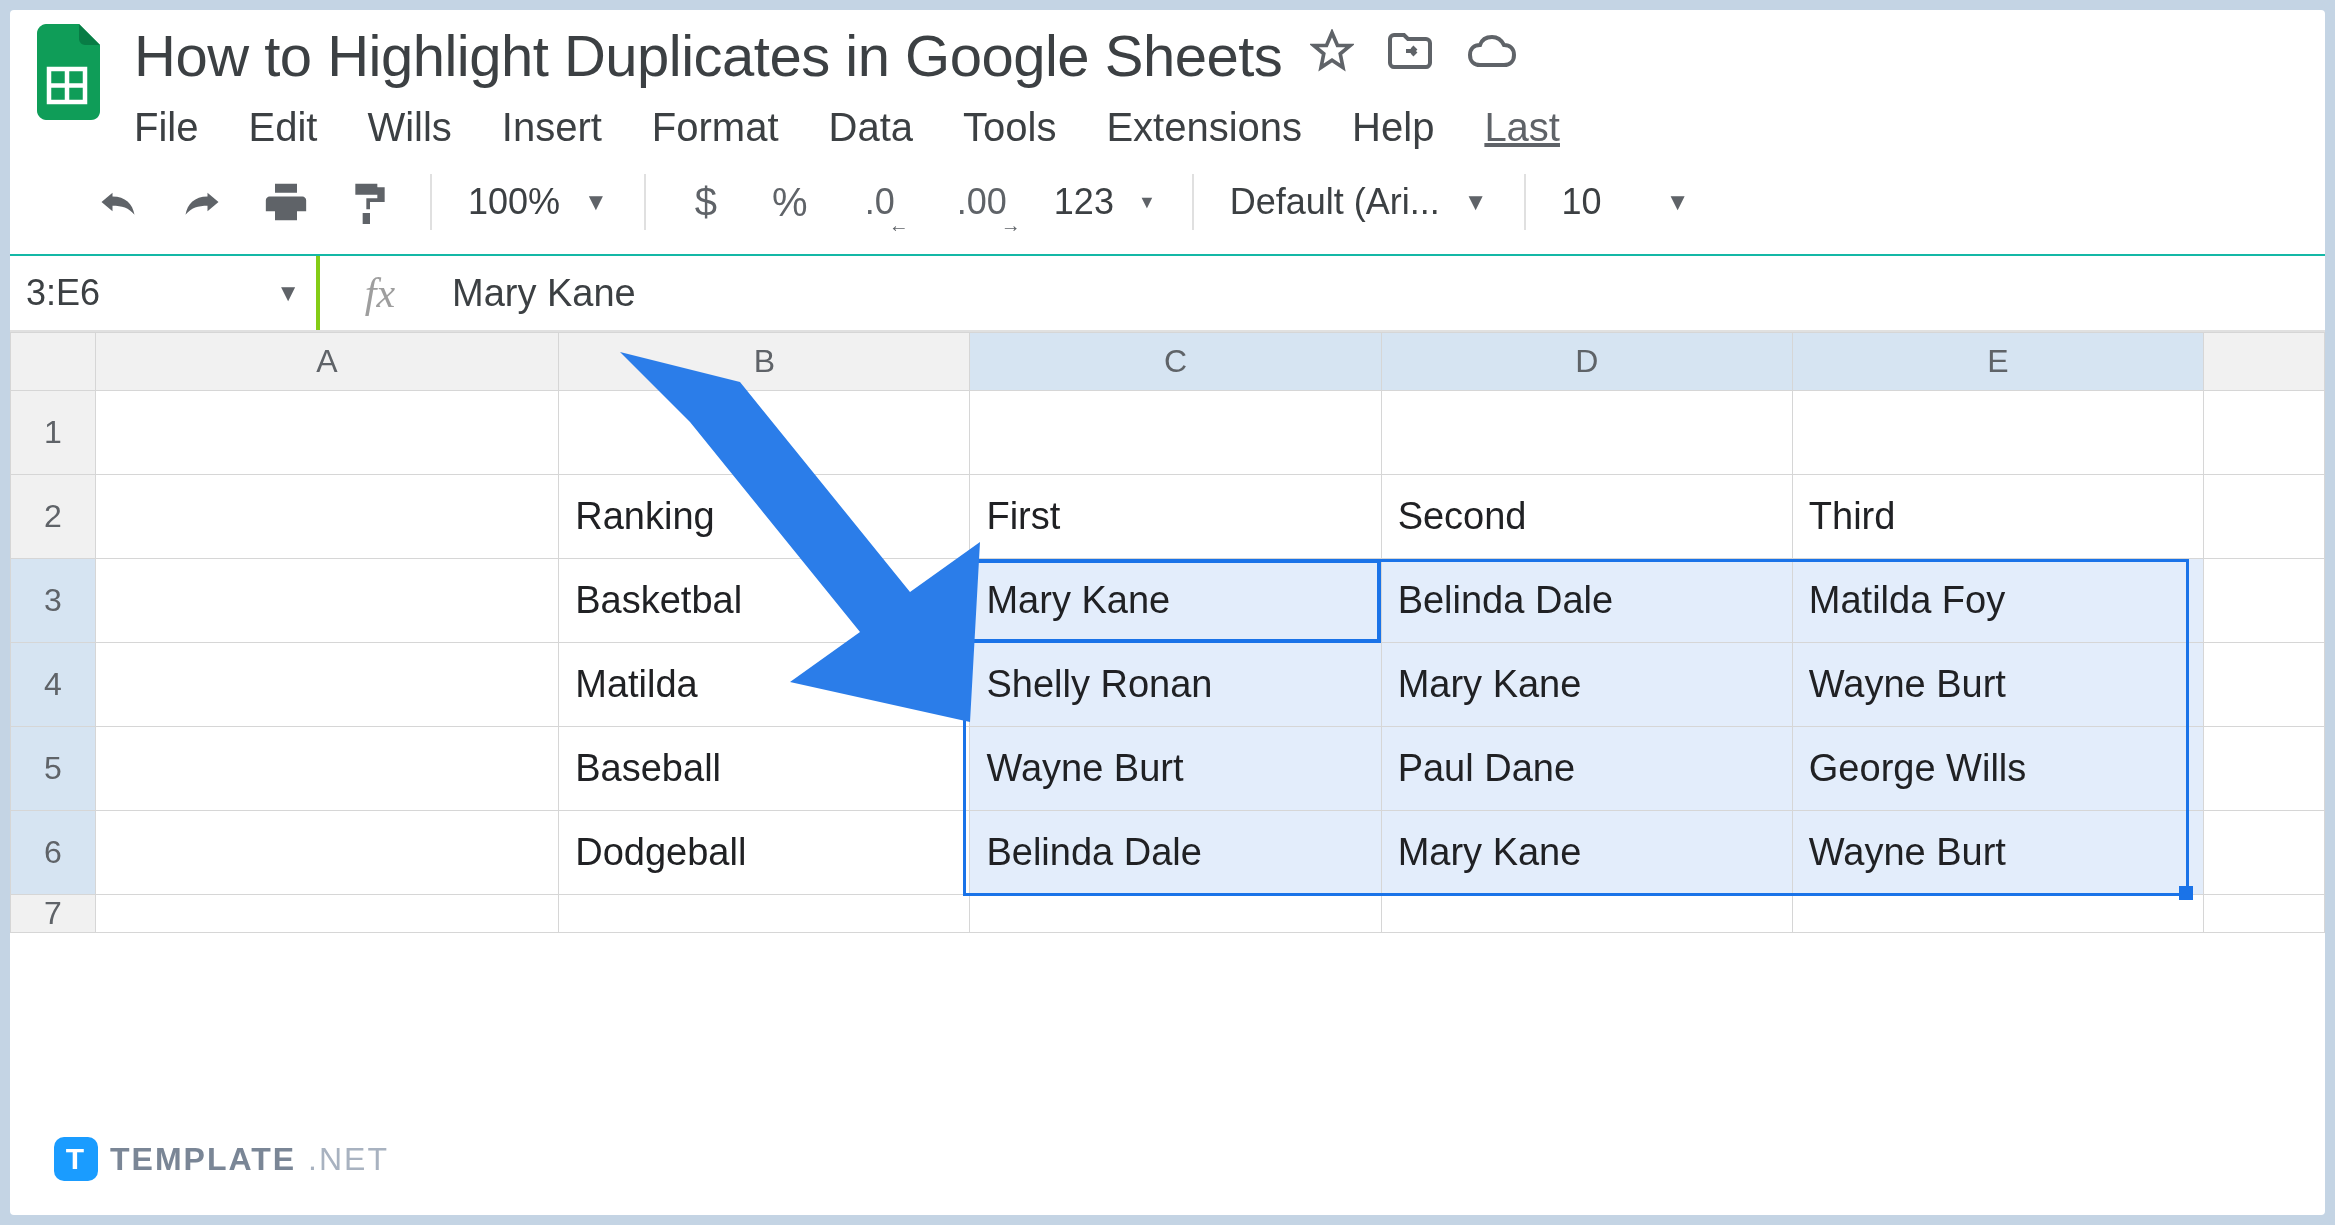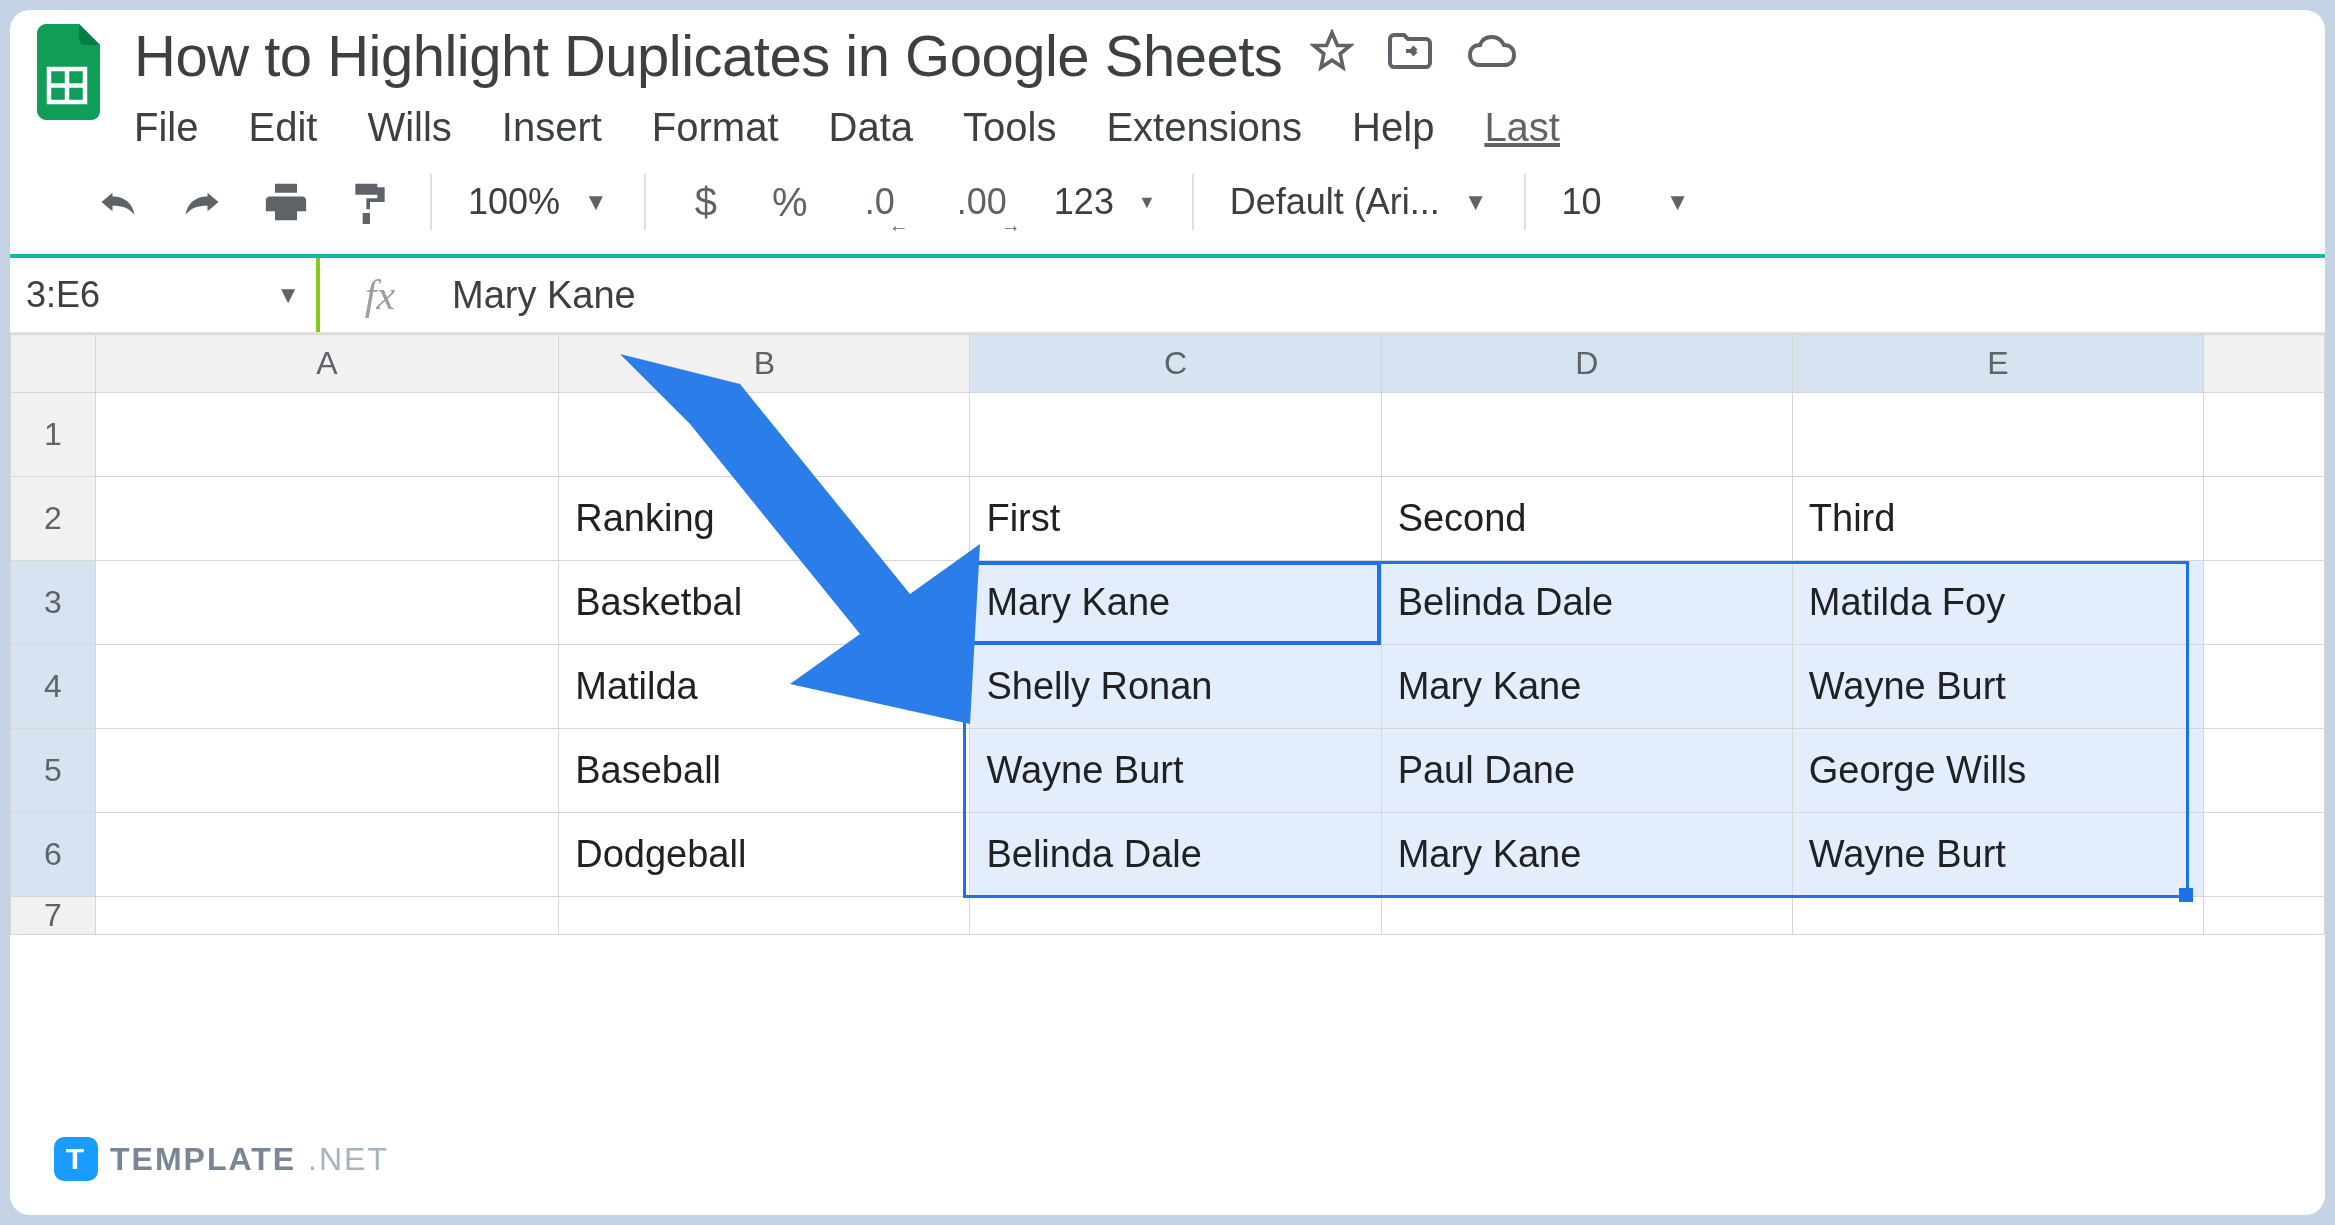--- a/index.html
+++ b/index.html
@@ -6,21 +6,21 @@
 body {
   font-family: Arial, sans-serif;
   background: #c4d4e4;
   padding: 10px;
   width: 2335px;
   height: 1225px;
   overflow: hidden;
 }
 .window {
   background: #fff;
-  border-radius: 20px;
+  border-radius: 4px;
   width: 100%;
   height: 100%;
   overflow: hidden;
   position: relative;
 }
 .header {
   display: flex;
   align-items: flex-start;
   padding: 12px 20px 0 20px;
 }
@@ -63,21 +63,21 @@
 }
 .menu-bar .menu-item { cursor: pointer; }
 .menu-bar .last {
   color: #5f6368;
   text-decoration: underline;
 }
 .toolbar {
   display: flex;
   align-items: center;
   padding: 24px 48px;
-  border-bottom: 4px solid #14b8a6;
+  border-bottom: 2px solid #14b8a6;
   gap: 0;
 }
 .tb-group {
   display: flex;
   align-items: center;
   gap: 36px;
   padding: 0 36px;
 }
 .tb-sep {
   width: 2px;

